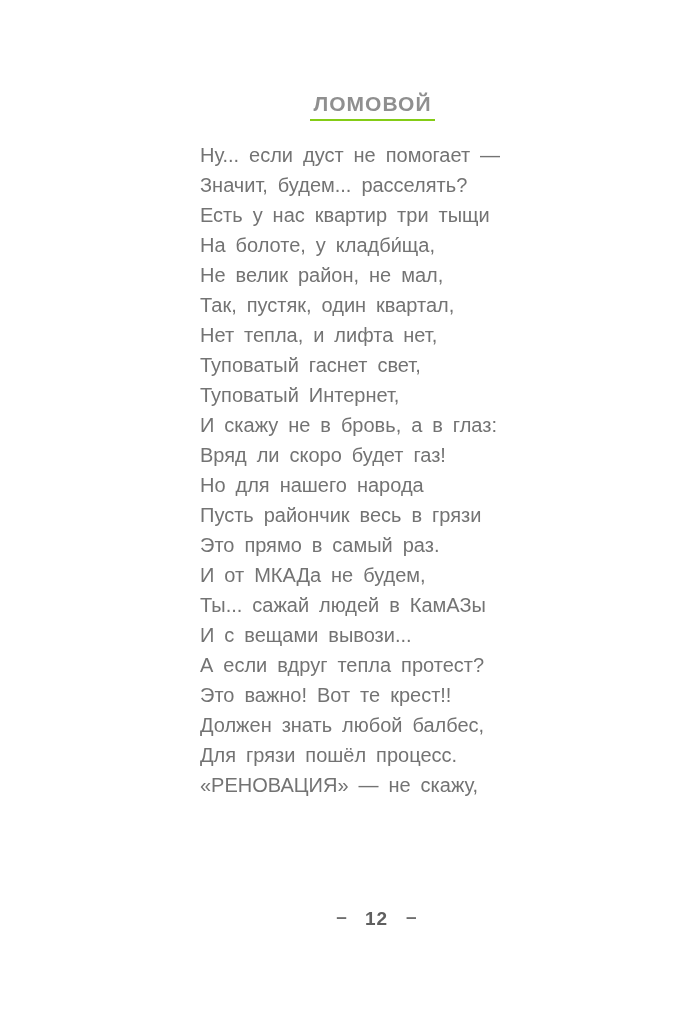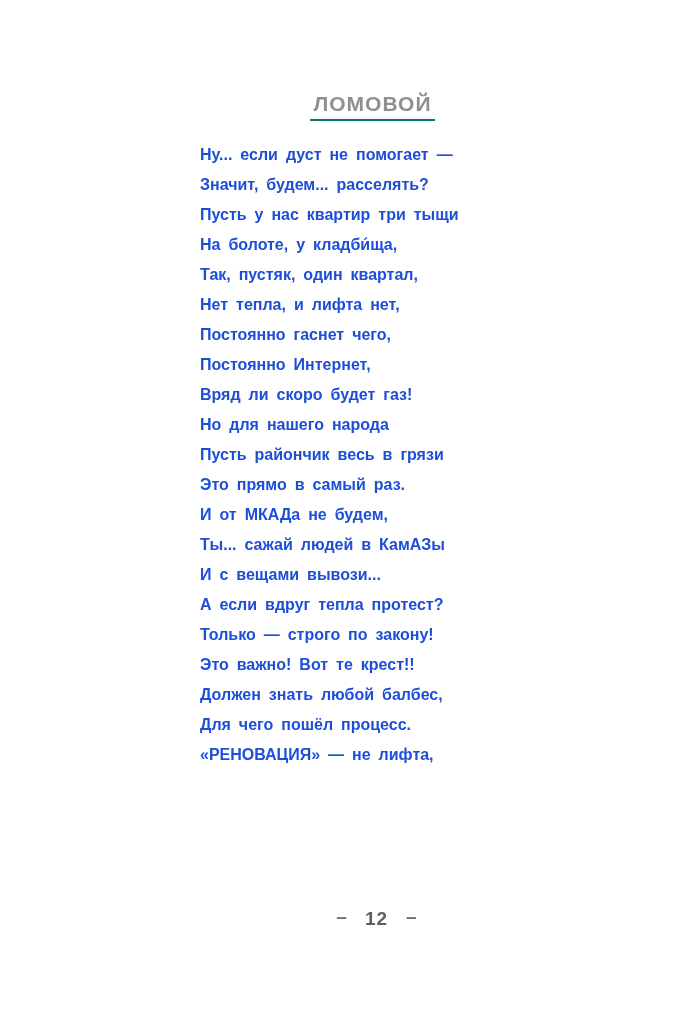--- a/index.html
+++ b/index.html
@@ -30,28 +30,28 @@
   .poem-title-wrap {
     text-align: center;
     margin-bottom: 19px;
   }
   .poem-title {
     display: inline-block;
     font-size: 21px;
     font-weight: 700;
     letter-spacing: 1px;
     color: #8f8f8f;
-    border-bottom: 2px solid #0f766e;
+    border-bottom: 2px solid #84cc16;
     padding: 0 4px 4px 4px;
     line-height: 1.1;
   }
   .poem {
-    color: #1d4ed8;
-    font-size: 16px;
-    font-weight: 700;
+    color: #737373;
+    font-size: 20px;
+    font-weight: 400;
     line-height: 30px;
     word-spacing: 0.22em;
     white-space: nowrap;
   }
   .poem-line {
     height: 30px;
   }
   .footer {
     position: absolute;
     left: 0;
@@ -80,39 +80,40 @@
 <div class="page">
   <div class="content">
 
     <div class="poem-title-wrap">
       <span class="poem-title">ЛОМОВОЙ</span>
     </div>
 
     <div class="poem">
       <div class="poem-line">Ну... если дуст не помогает —</div>
       <div class="poem-line">Значит, будем... расселять?</div>
-      <div class="poem-line">Пусть у нас квартир три тыщи</div>
+      <div class="poem-line">Есть у нас квартир три тыщи</div>
       <div class="poem-line">На болоте, у кладби́ща,</div>
+      <div class="poem-line">Не велик район, не мал,</div>
       <div class="poem-line">Так, пустяк, один квартал,</div>
       <div class="poem-line">Нет тепла, и лифта нет,</div>
-      <div class="poem-line">Постоянно гаснет чего,</div>
-      <div class="poem-line">Постоянно Интернет,</div>
+      <div class="poem-line">Туповатый гаснет свет,</div>
+      <div class="poem-line">Туповатый Интернет,</div>
+      <div class="poem-line">И скажу не в бровь, а в глаз:</div>
       <div class="poem-line">Вряд ли скоро будет газ!</div>
       <div class="poem-line">Но для нашего народа</div>
       <div class="poem-line">Пусть райончик весь в грязи</div>
       <div class="poem-line">Это прямо в самый раз.</div>
       <div class="poem-line">И от МКАДа не будем,</div>
       <div class="poem-line">Ты... сажай людей в КамАЗы</div>
       <div class="poem-line">И с вещами вывози...</div>
       <div class="poem-line">А если вдруг тепла протест?</div>
-      <div class="poem-line">Только — строго по закону!</div>
       <div class="poem-line">Это важно! Вот те крест!!</div>
       <div class="poem-line">Должен знать любой балбес,</div>
-      <div class="poem-line">Для чего пошёл процесс.</div>
-      <div class="poem-line">«РЕНОВАЦИЯ» — не лифта,</div>
+      <div class="poem-line">Для грязи пошёл процесс.</div>
+      <div class="poem-line">«РЕНОВАЦИЯ» — не скажу,</div>
     </div>
 
   </div>
 
   <div class="footer">
     <span class="dash">–</span><span class="page-num">12</span><span class="dash">–</span>
   </div>
 </div>
 
 </body></html>

